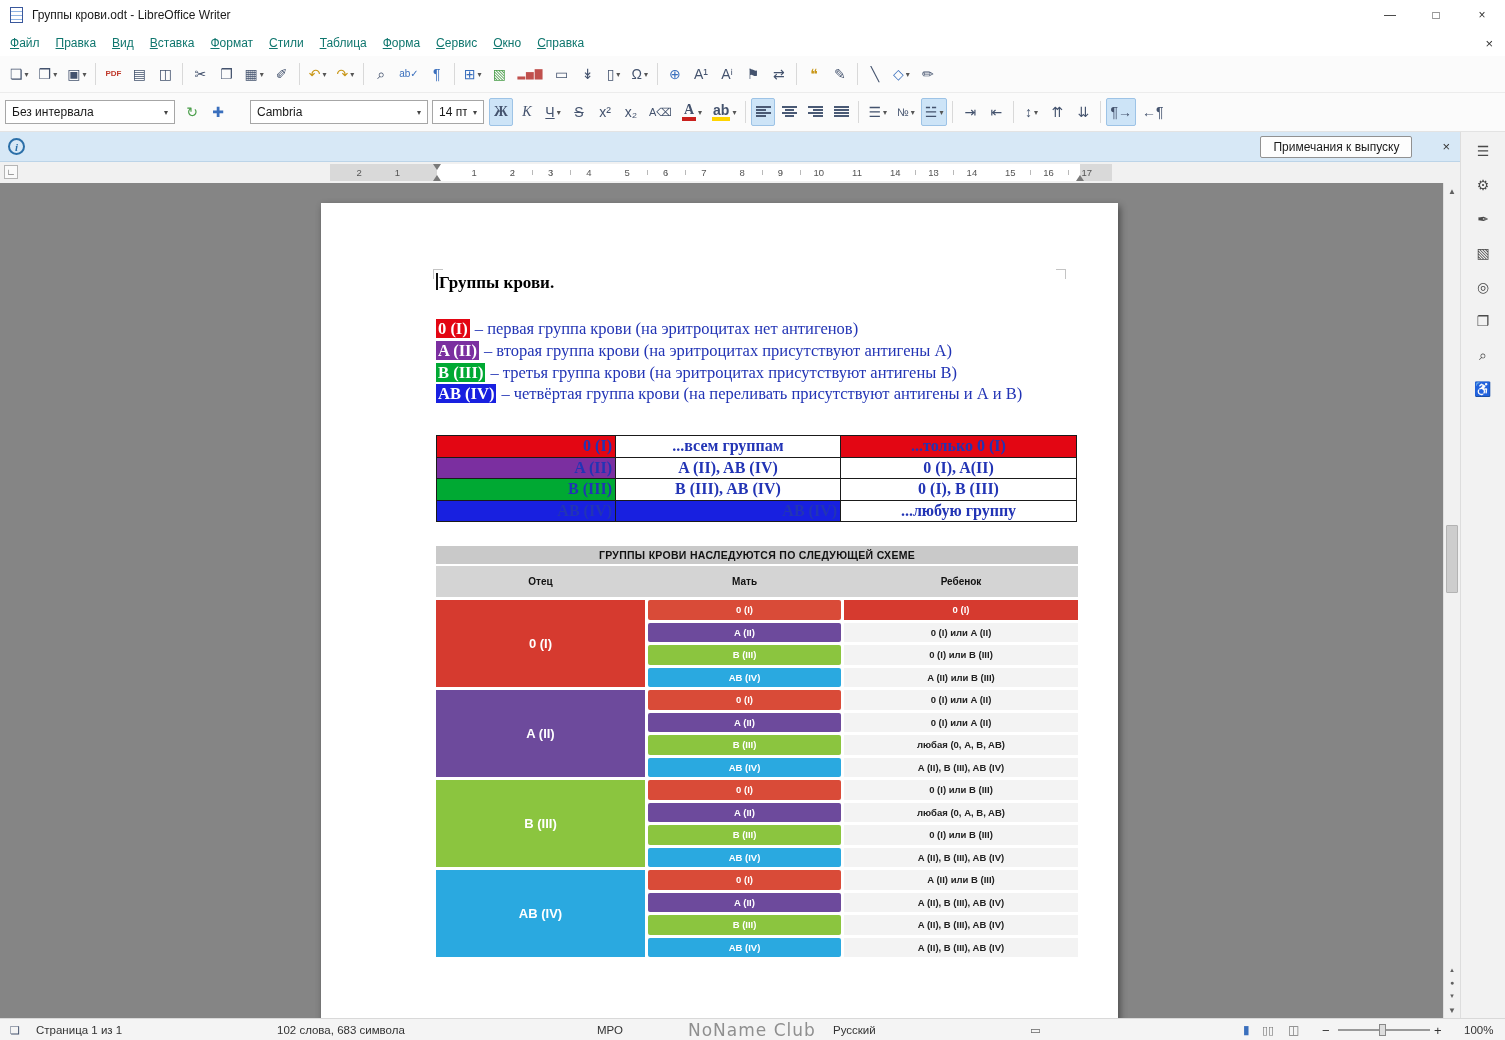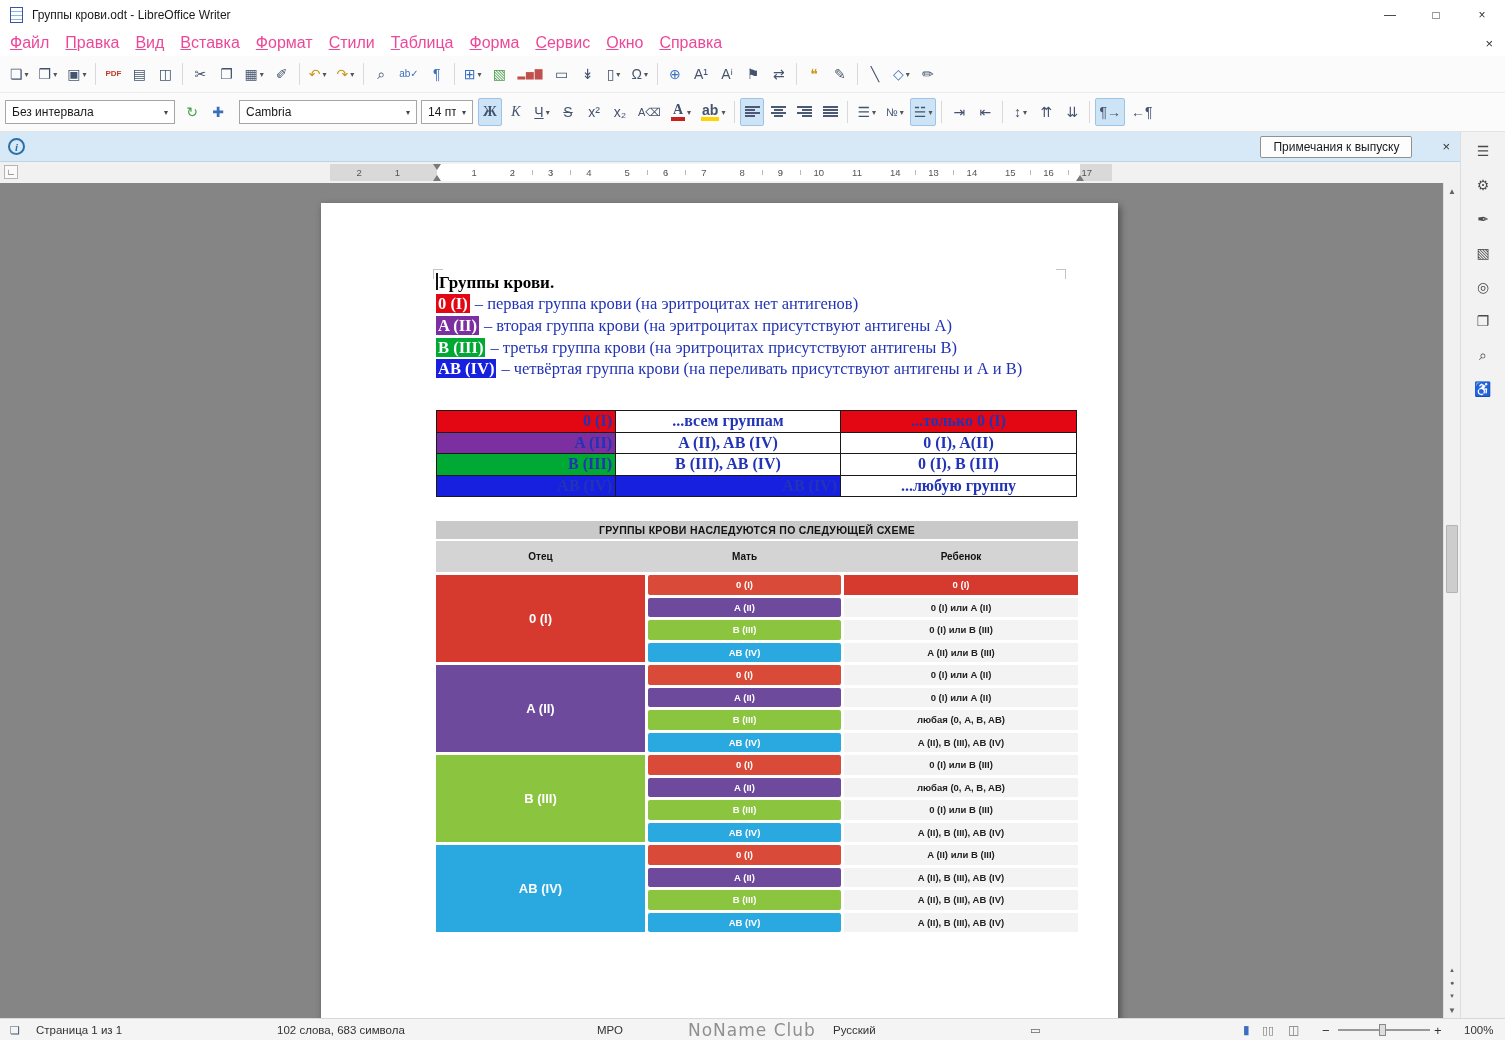--- a/index.html
+++ b/index.html
@@ -7,21 +7,21 @@
   .app{position:relative;width:1505px;height:1040px;background:#fff;overflow:hidden}
 
   
   .titlebar{height:30px;display:flex;align-items:center;padding-left:10px;font-size:12px;color:#1a1a1a;background:#fff}
   .app-icon{width:13px;height:16px;margin-right:9px;border:1px solid #39589c;background-image:repeating-linear-gradient(to bottom,#fff 0 3px,#8fb4e3 3px 4px)}
   .win-controls{margin-left:auto;display:flex;height:100%}
   .win-btn{width:46px;display:flex;align-items:center;justify-content:center;font-size:12px;color:#333;border:none;background:none}
 
   
   .menubar{height:26px;display:flex;align-items:center;padding:0 2px;font-size:12px;background:#fff;position:relative}
-  .menu-item{display:inline-block;padding:4px 8px;color:#ec4899;background:none;border:none;font-size:16px}
+  .menu-item{display:inline-block;padding:4px 8px;color:#0f766e;background:none;border:none;font-size:12px}
   .menu-item::first-letter{text-decoration:underline}
   .menu-close{order:99;margin-left:auto;margin-right:10px;border:none;background:none;font-size:13px;color:#333}
 
   
   .toolbar{height:37px;display:flex;align-items:center;padding:0 5px;background:#fbfbfb;border-bottom:1px solid #ececec;white-space:nowrap}
   .toolbar2{height:39px;border-bottom:1px solid #e3e3e3}
   .tbwrap{display:flex;align-items:center}
   .tb-btn{display:flex;align-items:center;height:28px;min-width:24px;justify-content:center;padding:0 3px;margin:0 1px;background:none;border:1px solid transparent;border-radius:2px}
   .tb-btn.is-active{background:#cde4f7;border-color:#9dc3e6}
   .tb-glyph{font-size:14px;color:#44536e;line-height:1;display:inline-block}
@@ -44,21 +44,21 @@
   .ic-al,.ic-ac,.ic-ar,.ic-aj{width:15px;height:12px;background-repeat:no-repeat;
     background-image:linear-gradient(#4a5a75,#4a5a75),linear-gradient(#4a5a75,#4a5a75),linear-gradient(#4a5a75,#4a5a75),linear-gradient(#4a5a75,#4a5a75)}
   .ic-al{background-size:15px 2px,10px 2px,15px 2px,10px 2px;background-position:0 0,0 3px,0 6px,0 9px}
   .ic-ac{background-size:15px 2px,9px 2px,15px 2px,9px 2px;background-position:0 0,3px 3px,0 6px,3px 9px}
   .ic-ar{background-size:15px 2px,10px 2px,15px 2px,10px 2px;background-position:0 0,5px 3px,0 6px,5px 9px}
   .ic-aj{background-size:15px 2px,15px 2px,15px 2px,15px 2px;background-position:0 0,0 3px,0 6px,0 9px}
   .combo{height:24px;border:1px solid #a6a6a6;background:#fff;display:flex;align-items:center;font-size:12px;margin-right:4px}
   .combo-text{padding:0 6px;flex:1;white-space:nowrap;overflow:hidden;color:#1a1a1a}
   .combo-arrow{width:16px;text-align:center;font-size:8px;color:#444}
   .combo-parstyle{width:170px}
-  .combo-font{width:178px;margin-left:8px}
+  .combo-font{width:178px;margin-left:19px}
   .combo-size{width:52px}
 
   
   .lower{display:flex;height:886px}
   .left-col{flex:1;display:flex;flex-direction:column;min-width:0}
   .sidebar{width:45px;background:#f2f2f2;border-left:1px solid #ddd;display:flex;flex-direction:column;align-items:center;padding-top:5px}
   .side-btn{width:30px;height:28px;margin-bottom:6px;border:none;background:none;display:flex;align-items:center;justify-content:center}
   .side-glyph{font-size:14px;color:#4a4a4a}
 
   
@@ -82,21 +82,21 @@
   .m-right{left:746px;bottom:0;border-bottom:6px solid #7a7a7a}
 
   
   .workspace{flex:1;display:flex;min-height:0}
   .doc-area{flex:1;background:#858585;position:relative;overflow:hidden}
   .page{position:absolute;left:321px;top:20px;width:797px;height:1160px;background:#fff;box-shadow:2px 3px 7px rgba(0,0,0,.45)}
   .page-content{position:relative;padding:70px 55px 0 115px;font-family:"Liberation Serif","DejaVu Serif",serif;color:#2234b5}
   .tbound{position:absolute;width:10px;height:10px;border:0 solid #c4c4c4}
   .tb-left{left:112px;top:66px;border-top-width:1px;border-left-width:1px}
   .tb-right{right:52px;top:66px;border-top-width:1px;border-right-width:1px}
-  .doc-title{font-size:17px;font-weight:bold;color:#000;}
+  .doc-title{font-size:17px;font-weight:bold;color:#000;margin-bottom:25px}
   .caret{display:inline-block;width:2px;height:17px;background:#111;vertical-align:-2px;margin-right:1px}
   .doc-line{font-size:16.5px;line-height:21.8px}
   .chip{font-weight:bold;padding:0 2px}
   .line-text{margin-left:5px}
   .bg-red{background:#e30613;color:#fff}
   .bg-purple{background:#7b2fa0;color:#fff}
   .bg-green{background:#00a933;color:#fff}
   .bg-blue{background:#1820e0;color:#fff}
 
   .doc-table{border-collapse:collapse;margin-top:30px;font-size:16px;table-layout:fixed;width:640px}

